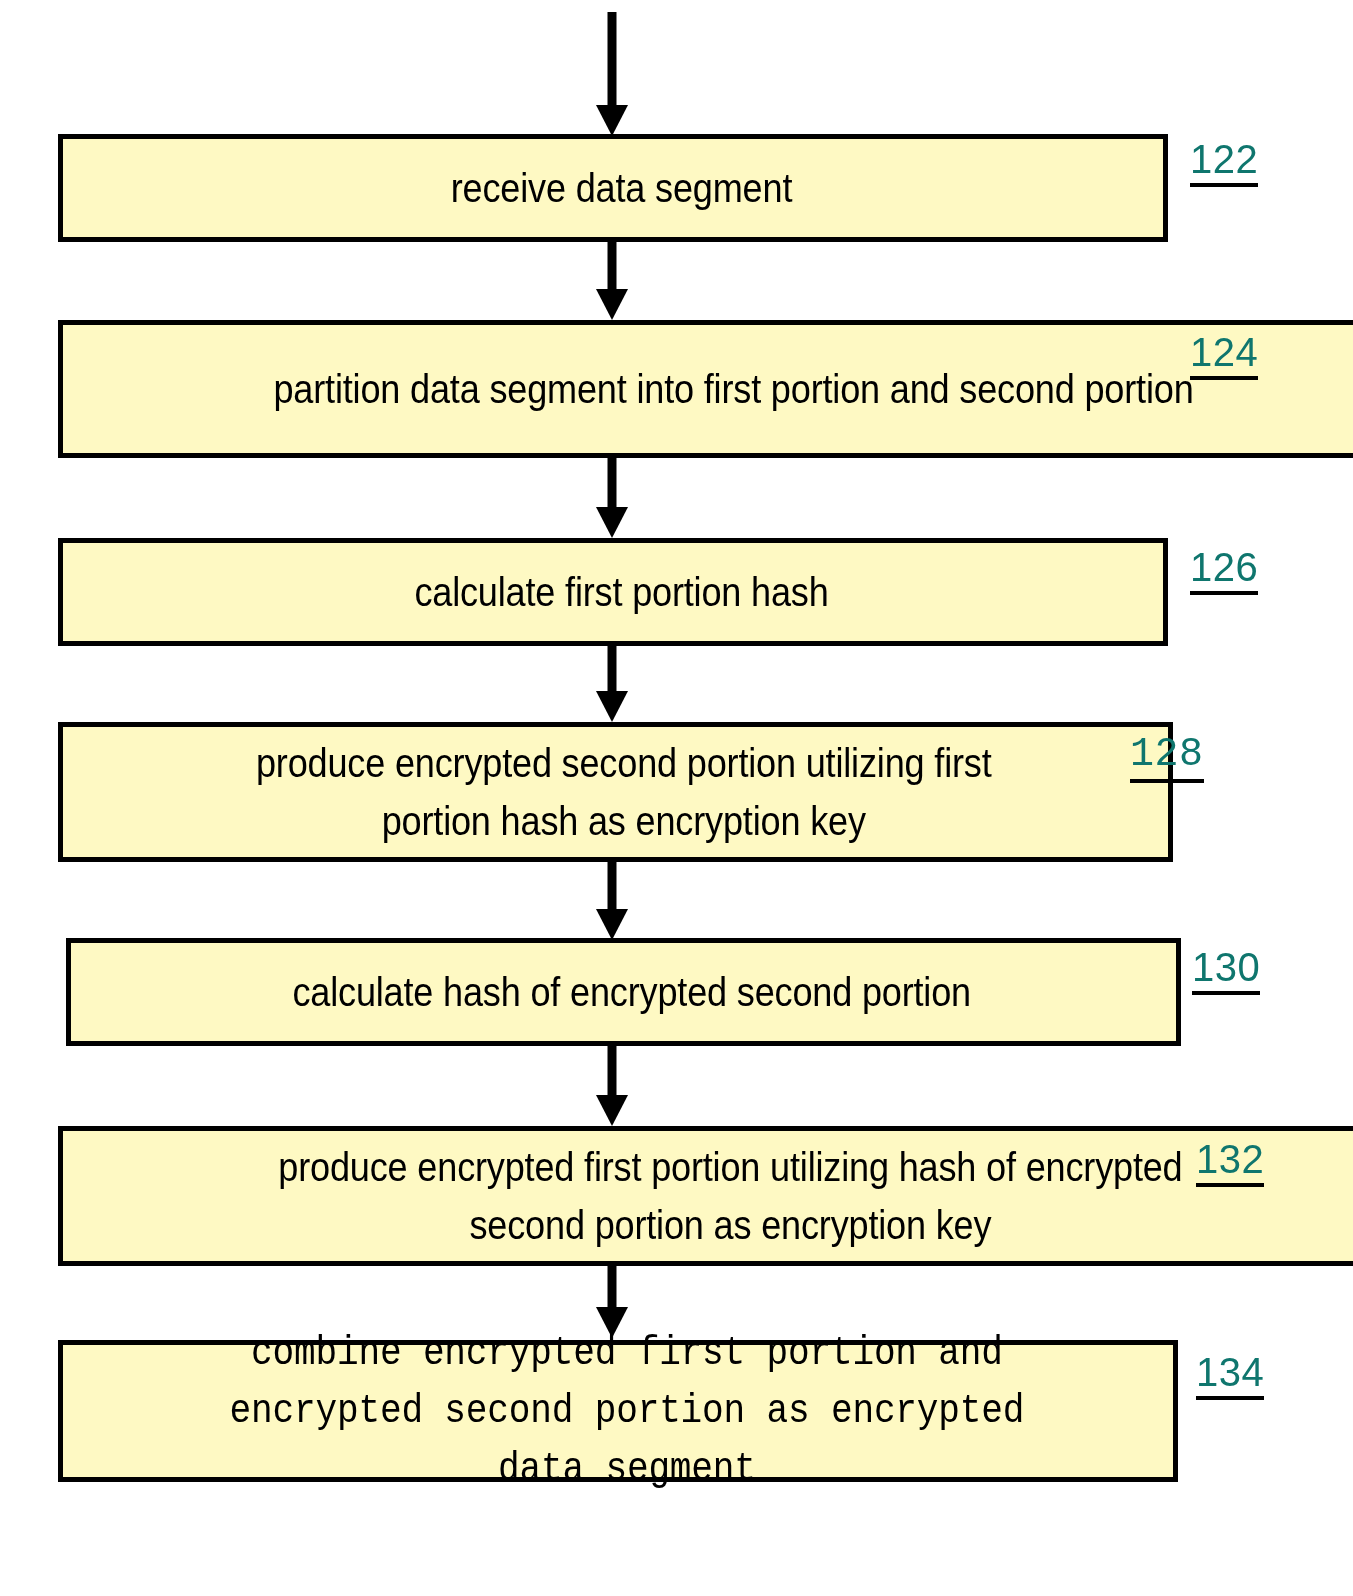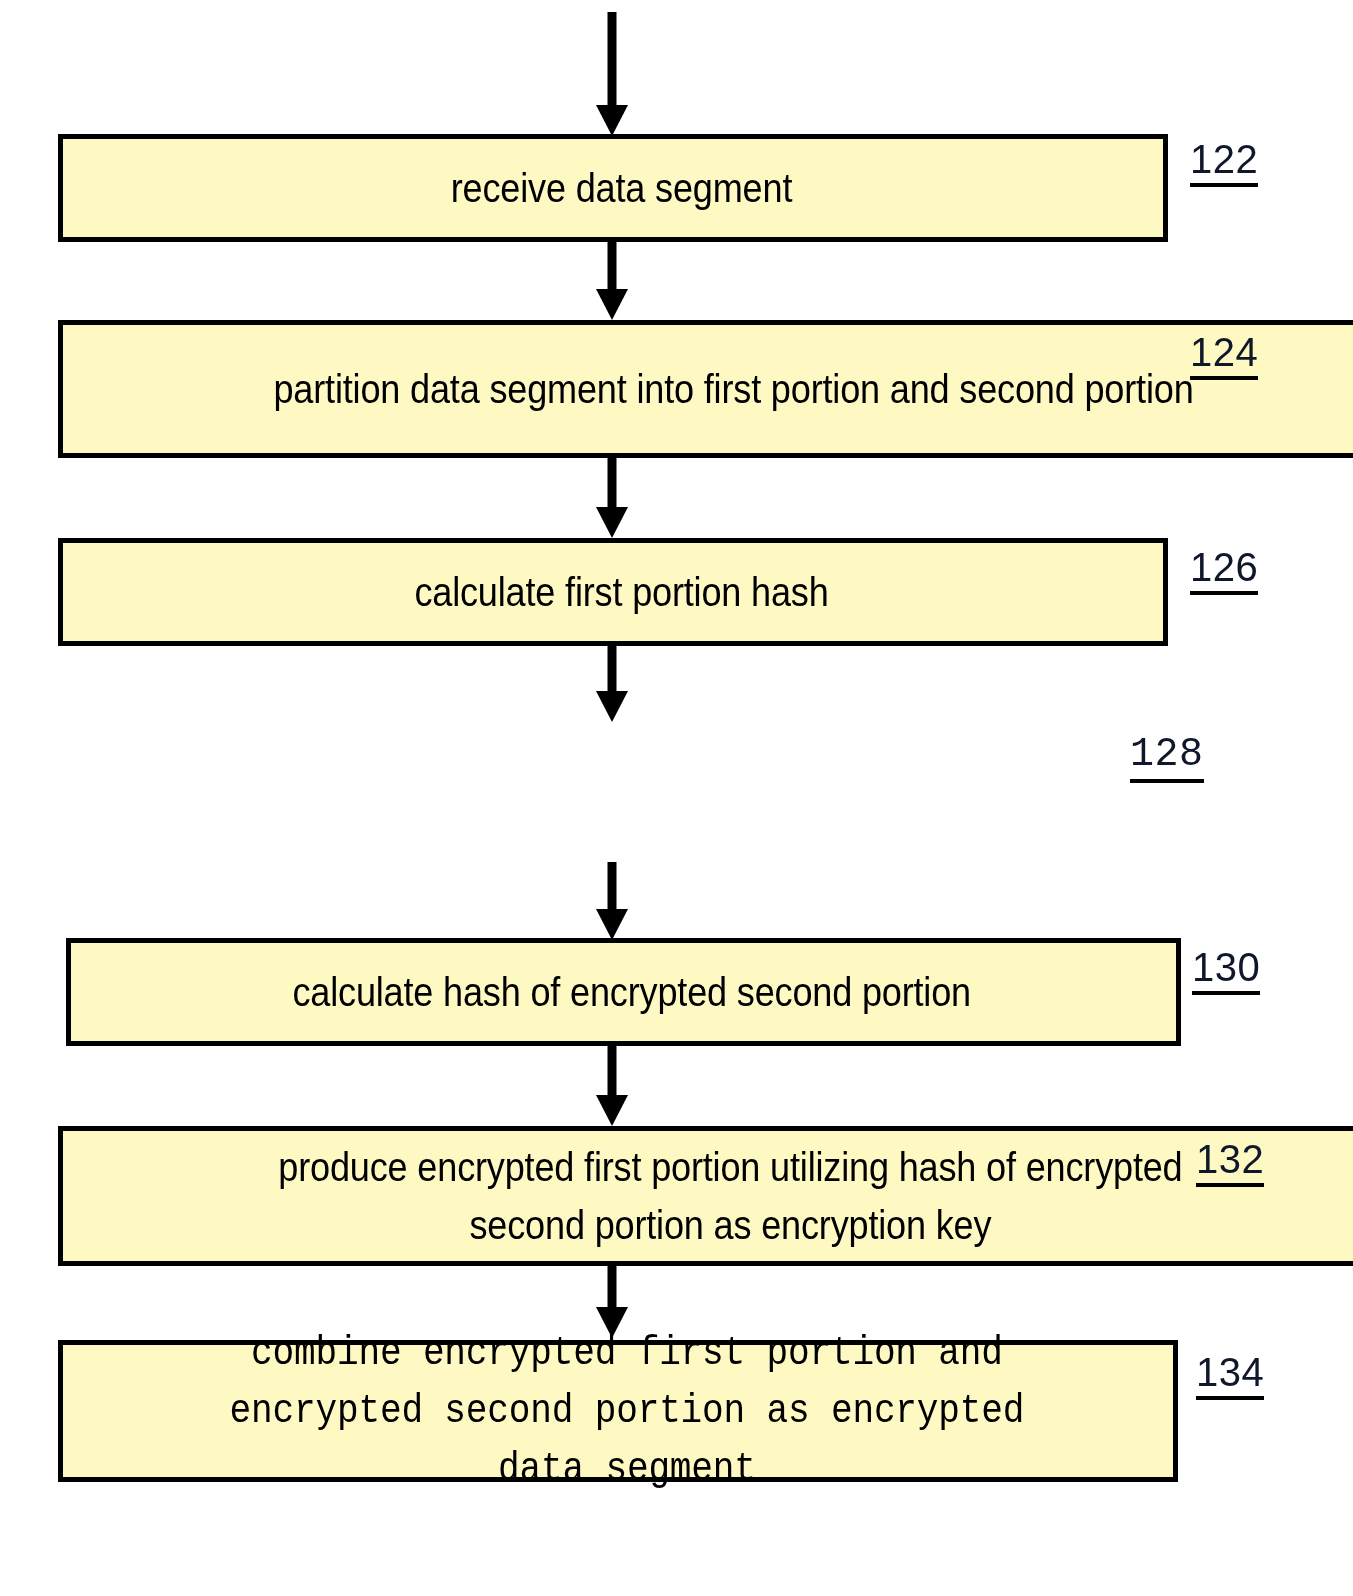--- a/index.html
+++ b/index.html
@@ -34,21 +34,21 @@
     font-size: 41px;
     line-height: 58px;
     letter-spacing: -0.2px;
     font-weight: 400;
     transform: scaleX(0.88);
     transform-origin: center center;
     white-space: pre-line;
   }
   .ref-num {
     position: absolute;
-    color: #0f172a;
+    color: #0f766e;
     font-size: 40px;
     line-height: 44px;
     font-weight: 400;
     letter-spacing: 0.5px;
     border-bottom: 4px solid #000000;
     padding-bottom: 2px;
     white-space: nowrap;
   }
   .connector {
     position: absolute;
@@ -98,20 +98,23 @@
   </div>
   <div class="ref-num" style="left:1190px; top:545px;">126</div>
 
   <div class="connector" style="left:592px; top:646px; width:40px; height:78px;">
     <svg width="40" height="78" viewBox="0 0 40 78">
       <line x1="20" y1="0" x2="20" y2="48" stroke="#000000" stroke-width="9"></line>
       <polygon points="4,45 36,45 20,76" fill="#000000"></polygon>
     </svg>
   </div>
 
+  <div class="flow-box" style="left:58px; top:722px; width:1115px; height:140px;">
+    <span class="flow-box-label">produce encrypted second portion utilizing first portion hash as encryption key</span>
+  </div>
   <div class="ref-num" style="left:1130px; top:733px;font-family:Liberation Mono, monospace;">128</div>
 
   <div class="connector" style="left:592px; top:862px; width:40px; height:80px;">
     <svg width="40" height="80" viewBox="0 0 40 80">
       <line x1="20" y1="0" x2="20" y2="50" stroke="#000000" stroke-width="9"></line>
       <polygon points="4,47 36,47 20,78" fill="#000000"></polygon>
     </svg>
   </div>
 
   <div class="flow-box" style="left:58px; top:938px; width:1115px; height:108px;margin-left:8px;">

